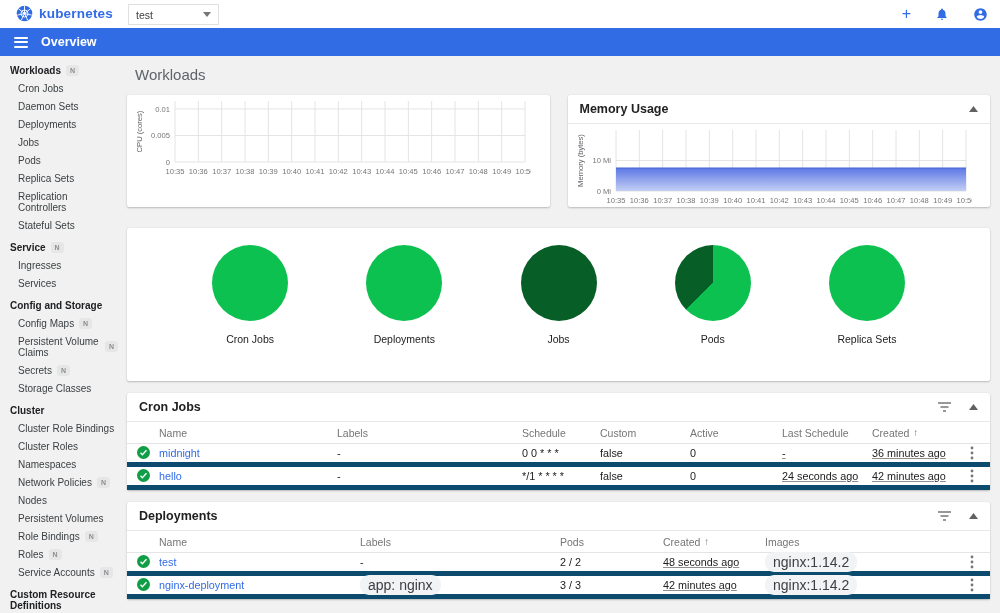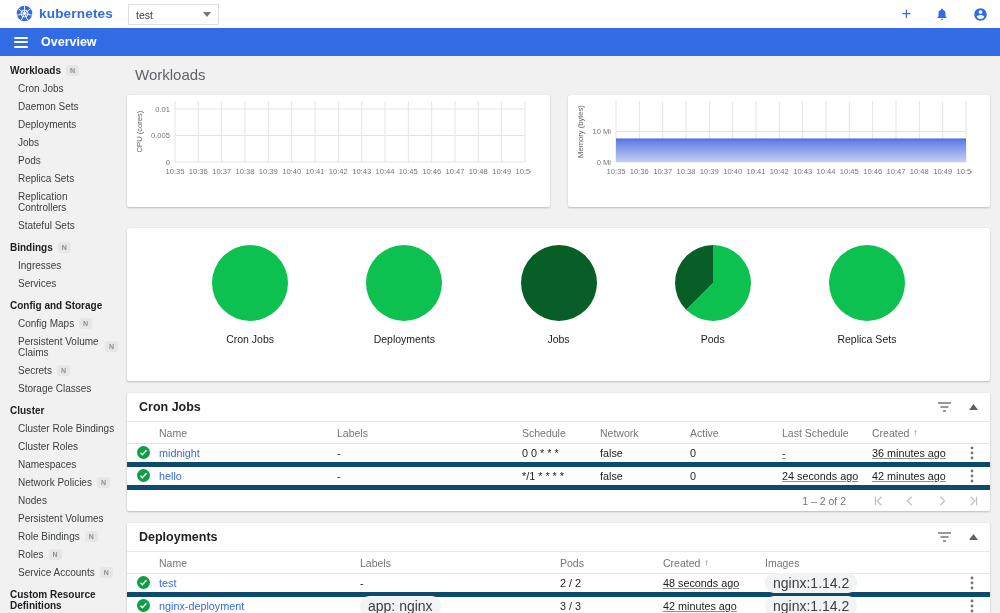--- a/index.html
+++ b/index.html
@@ -151,21 +151,21 @@
     <div class="nav-item">
       <span>Replica Sets</span>
     </div>
     <div class="nav-item">
       <span>Replication Controllers</span>
     </div>
     <div class="nav-item">
       <span>Stateful Sets</span>
     </div>
     <div class="nav-header">
-      <span>Bindings</span>
+      <span>Service</span>
       <span class="badge">N</span>
     </div>
     <div class="nav-item">
       <span>Ingresses</span>
     </div>
     <div class="nav-item">
       <span>Services</span>
     </div>
     <div class="nav-header">
       <span>Config and Storage</span>
@@ -266,20 +266,30 @@
             <text x="37" y="68.6" text-anchor="end" font-size="7.6" fill="#757575">0</text>
             <line x1="42" y1="39.47826086956522" x2="392" y2="39.47826086956522" stroke="#e4e4e4" stroke-width="1"></line>
             <text x="37" y="42.07826086956522" text-anchor="end" font-size="7.6" fill="#757575">0.005</text>
             <line x1="42" y1="12.95652173913043" x2="392" y2="12.95652173913043" stroke="#e4e4e4" stroke-width="1"></line>
             <text x="37" y="15.55652173913043" text-anchor="end" font-size="7.6" fill="#757575">0.01</text>
             <text x="9" y="35.5" text-anchor="middle" font-size="7.6" fill="#5f6368" transform="rotate(-90 9 35.5)">CPU (cores)</text>
           </svg></div>
     </section>
 
     <section class="card chart-card">
+      <div class="card-head">
+        <span class="card-title">Memory Usage</span>
+        <span class="head-right">
+          <span class="caret-btn">
+            <svg width="9" height="6" viewBox="0 0 9 6">
+                <path d="M4.5 0L9 6H0z" fill="#616161"></path>
+              </svg>
+          </span>
+        </span>
+      </div>
       <div class="chart-body" id="mem-chart"><svg width="398" height="81" font-family="Liberation Sans, sans-serif">
             <line x1="42" y1="5" x2="42" y2="66" stroke="#e4e4e4" stroke-width="1"></line>
             <text x="42" y="78" text-anchor="middle" font-size="7.6" fill="#757575">10:35</text>
             <line x1="65.33333333333333" y1="5" x2="65.33333333333333" y2="66" stroke="#e4e4e4" stroke-width="1"></line>
             <text x="65.33333333333333" y="78" text-anchor="middle" font-size="7.6" fill="#757575">10:36</text>
             <line x1="88.66666666666666" y1="5" x2="88.66666666666666" y2="66" stroke="#e4e4e4" stroke-width="1"></line>
             <text x="88.66666666666666" y="78" text-anchor="middle" font-size="7.6" fill="#757575">10:37</text>
             <line x1="112" y1="5" x2="112" y2="66" stroke="#e4e4e4" stroke-width="1"></line>
             <text x="112" y="78" text-anchor="middle" font-size="7.6" fill="#757575">10:38</text>
             <line x1="135.33333333333331" y1="5" x2="135.33333333333331" y2="66" stroke="#e4e4e4" stroke-width="1"></line>
@@ -374,21 +384,21 @@
           <div class="t-hcell">
             <span>Name</span>
           </div>
           <div class="t-hcell">
             <span>Labels</span>
           </div>
           <div class="t-hcell">
             <span>Schedule</span>
           </div>
           <div class="t-hcell">
-            <span>Network</span>
+            <span>Custom</span>
           </div>
           <div class="t-hcell">
             <span>Active</span>
           </div>
           <div class="t-hcell">
             <span>Last Schedule</span>
           </div>
           <div class="t-hcell">
             <span>Created</span>
             <span class="sort-arrow">↑</span>
@@ -429,47 +439,20 @@
           <div class="t-cell"><span class="uline">42 minutes ago</span></div>
           <div class="t-cell t-menu">
             <svg width="4" height="14" viewBox="0 0 4 14">
               <circle cx="2" cy="2" r="1.4" fill="#757575"></circle>
               <circle cx="2" cy="7" r="1.4" fill="#757575"></circle>
               <circle cx="2" cy="12" r="1.4" fill="#757575"></circle>
             </svg>
           </div>
         </div>
       </div>
-    <div class="pagination">
-      <span>1 – 2 of 2</span>
-      <span class="pg-btns">
-        <span class="pg-btn">
-          <svg width="12" height="12" viewBox="0 0 14 14" fill="none" stroke="#c2c2c2" stroke-width="1.5">
-              <path d="M4 2v10"></path>
-              <path d="M11 2L6 7l5 5"></path>
-            </svg>
-        </span>
-        <span class="pg-btn">
-          <svg width="12" height="12" viewBox="0 0 14 14" fill="none" stroke="#c2c2c2" stroke-width="1.5">
-              <path d="M9 2L4 7l5 5"></path>
-            </svg>
-        </span>
-        <span class="pg-btn">
-          <svg width="12" height="12" viewBox="0 0 14 14" fill="none" stroke="#c2c2c2" stroke-width="1.5">
-              <path d="M5 2l5 5-5 5"></path>
-            </svg>
-        </span>
-        <span class="pg-btn">
-          <svg width="12" height="12" viewBox="0 0 14 14" fill="none" stroke="#c2c2c2" stroke-width="1.5">
-              <path d="M3 2l5 5-5 5"></path>
-              <path d="M10 2v10"></path>
-            </svg>
-        </span>
-      </span>
-    </div>
   </section>
 
   <section class="card table-card">
     <div class="card-head">
       <span class="card-title">Deployments</span>
       <span class="head-right">
         <span class="filter-btn">
           <svg width="13" height="10" viewBox="0 0 13 10">
             <g stroke="#616161" stroke-width="1.3">
                 <line x1="0" y1="1" x2="13" y2="1"></line>

